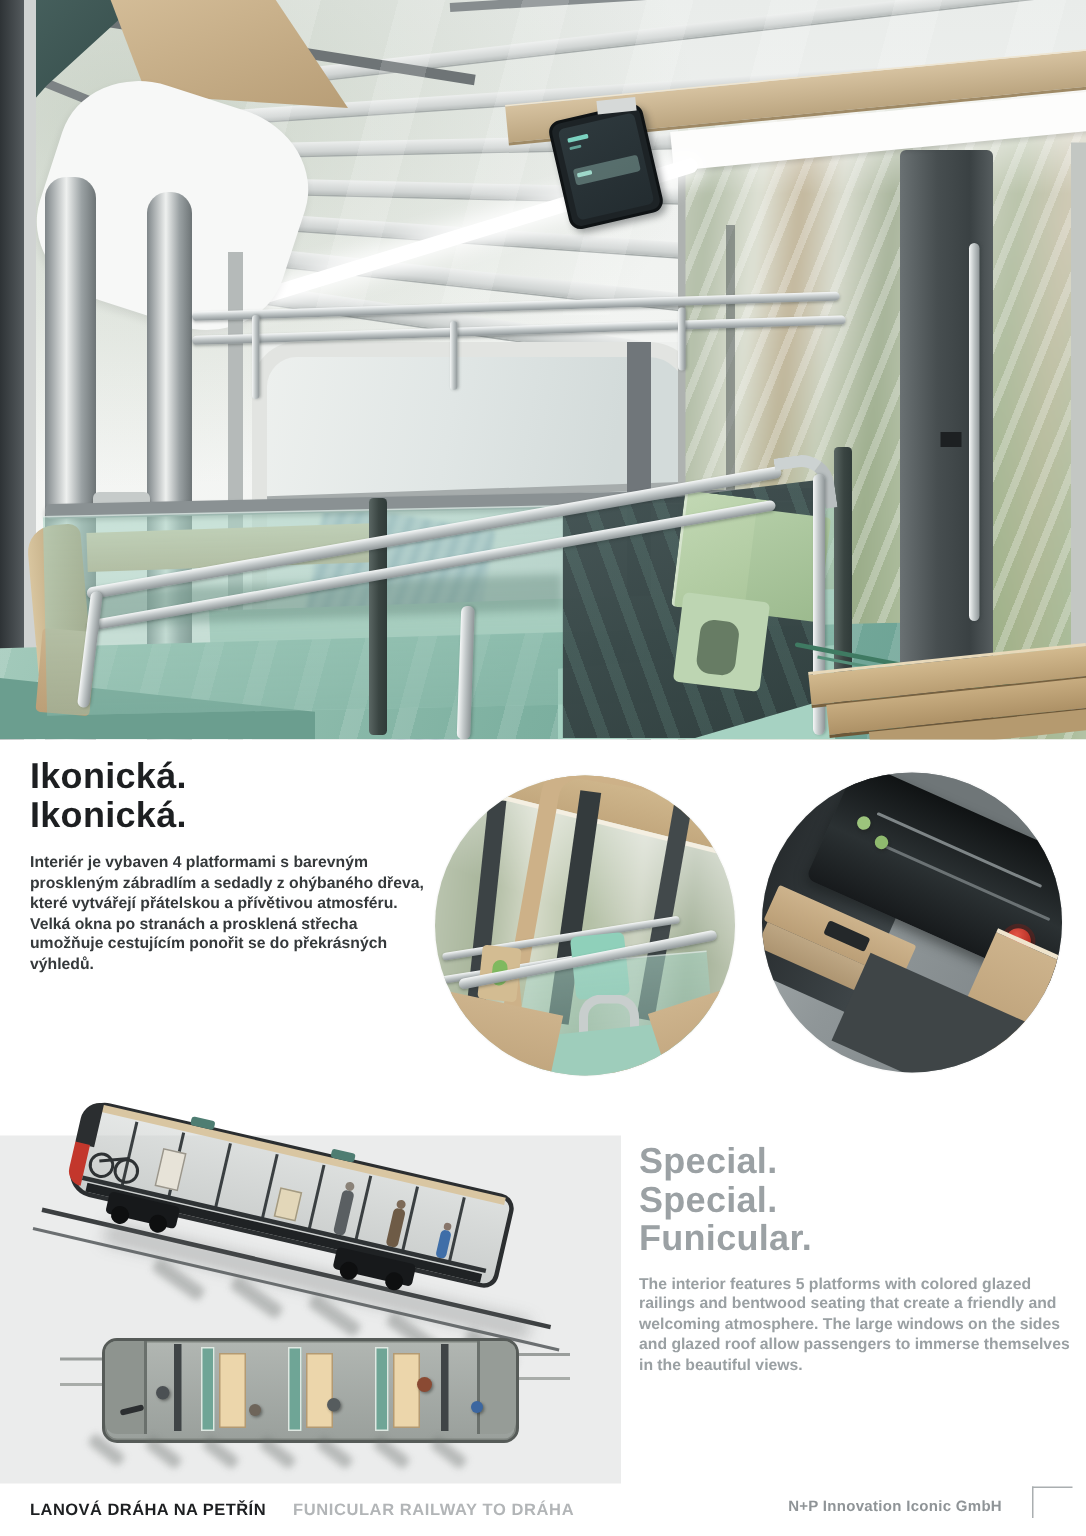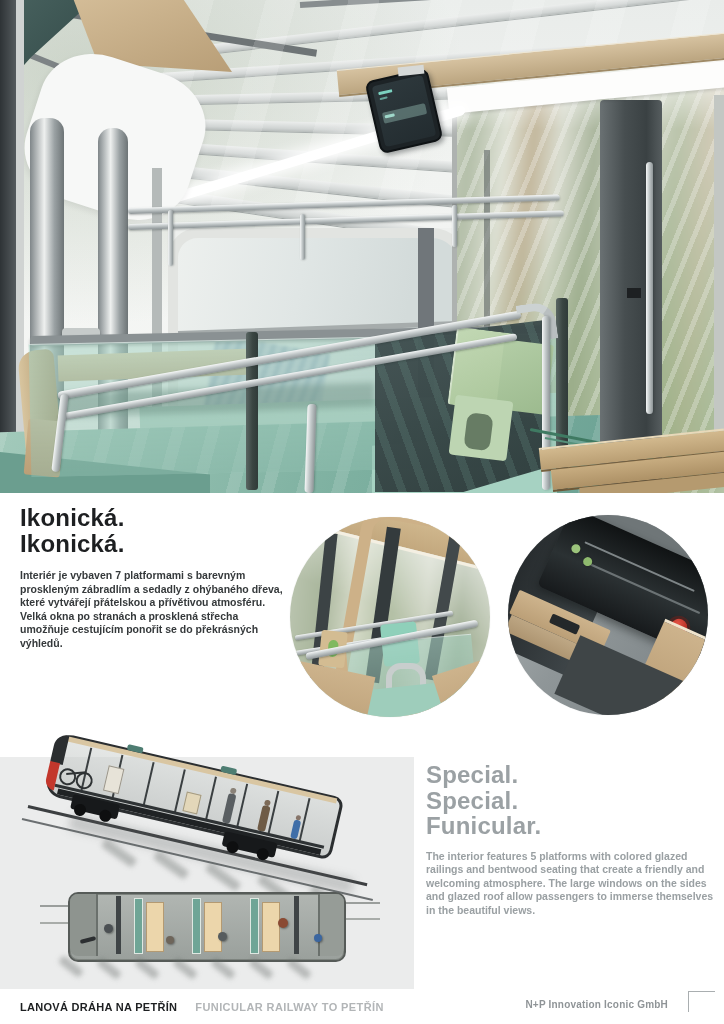--- a/index.html
+++ b/index.html
@@ -175,21 +175,21 @@
     <div class="abs" style="left:552px;top:470px;width:174px;height:20px;transform:rotate(-6deg);transform-origin:left center;
       background:linear-gradient(180deg,#c7ac80,#ad9166);border-bottom:2px solid #6d5838;"></div>
     <div class="abs" style="left:580px;top:488px;width:146px;height:14px;transform:rotate(-6deg);transform-origin:left center;background:#b59a6f;"></div>
   </div>
 
   <section class="abs" id="czech-block" style="left:20px;top:505px;width:264px;">
     <h1 class="h-big h-cs">
       <span>Ikonická.</span>
       <span>Ikonická.</span>
     </h1>
-    <p class="para para-cs" style="margin-top:13px;">Interiér je vybaven 7 platformami s barevným proskleným zábradlím a sedadly z ohýbaného dřeva, které vytvářejí přátelskou a přívětivou atmosféru. Velká okna po stranách a prosklená střecha umožňuje cestujícím ponořit se do překrásných výhledů.</p>
+    <p class="para para-cs" style="margin-top:13px;">Interiér je vybaven 4 platformami s barevným proskleným zábradlím a sedadly z ohýbaného dřeva, které vytvářejí přátelskou a přívětivou atmosféru. Velká okna po stranách a prosklená střecha umožňuje cestujícím ponořit se do překrásných výhledů.</p>
   </section>
 
   <div class="abs circle" id="circle-interior" style="left:290px;top:517px;width:200px;height:200px;">
     <div class="abs" style="left:-8px;top:-8px;width:216px;height:216px;filter:blur(2px);
       background:linear-gradient(95deg,#c2cbb8,#a9b69c 20%,#d6dbc9 35%,#b2bfa4 50%,#cdd3c2 65%,#9fad93 80%,#c8cfbc);"></div>
     <div class="abs" style="inset:0;background:linear-gradient(200deg,rgba(255,255,255,.85),transparent 48%);"></div>
     <div class="abs" style="left:16px;top:-12px;width:230px;height:46px;transform:rotate(14deg);
       background:linear-gradient(180deg,#d7c096,#c3a87e);border-bottom:3px solid #f4efe2;"></div>
     <div class="abs" style="left:56px;top:4px;width:200px;height:178px;transform:rotate(10deg);
       border:12px solid #cdb188;border-radius:26px;"></div>
@@ -337,18 +337,18 @@
   <section class="abs" id="english-block" style="left:426px;top:762px;width:296px;">
     <h2 class="h-big h-en" style="font-size:24px;">
       <span>Special.</span>
       <span>Special.</span>
       <span>Funicular.</span>
     </h2>
     <p class="para para-en" style="margin-top:11px;">The interior features 5 platforms with colored glazed railings and bentwood seating that create a friendly and welcoming atmosphere. The large windows on the sides and glazed roof allow passengers to immerse themselves in the beautiful views.</p>
   </section>
 
   <div class="abs" id="footer-left" style="left:20px;top:997px;white-space:nowrap;">
-    <b>LANOVÁ DRÁHA NA PETŘÍN</b><span>FUNICULAR RAILWAY TO PETŘÍN</span>
+    <b>LANOVÁ DRÁHA NA PETŘÍN</b><span>FUNICULAR RAILWAY TO DRÁHA</span>
   </div>
   <div class="abs" style="right:56px;top:999px;font-size:10px;font-weight:700;color:var(--credit-gray,#8f9497);letter-spacing:.2px;">N+P Innovation Iconic GmbH</div>
   <div class="abs" style="left:688px;top:991px;width:26px;height:20px;border-top:1.5px solid #a9aeb0;border-left:1.5px solid #a9aeb0;"></div>
 
 </div>
 
 </body></html>

